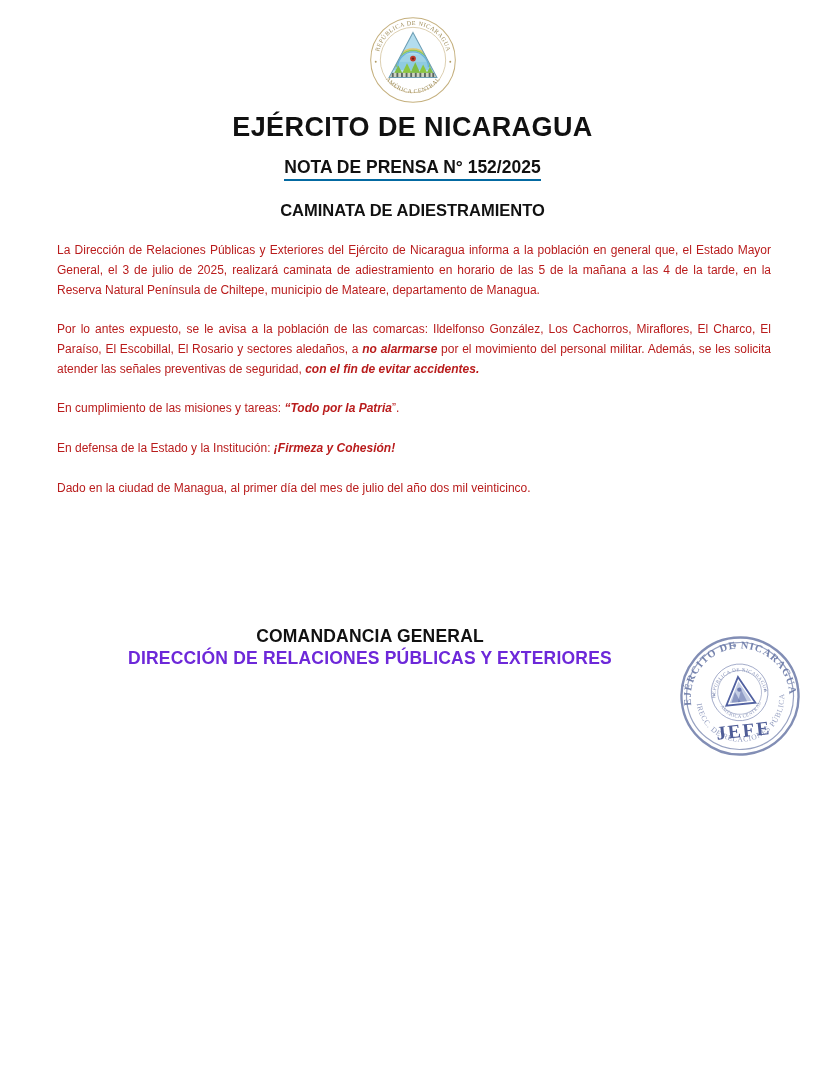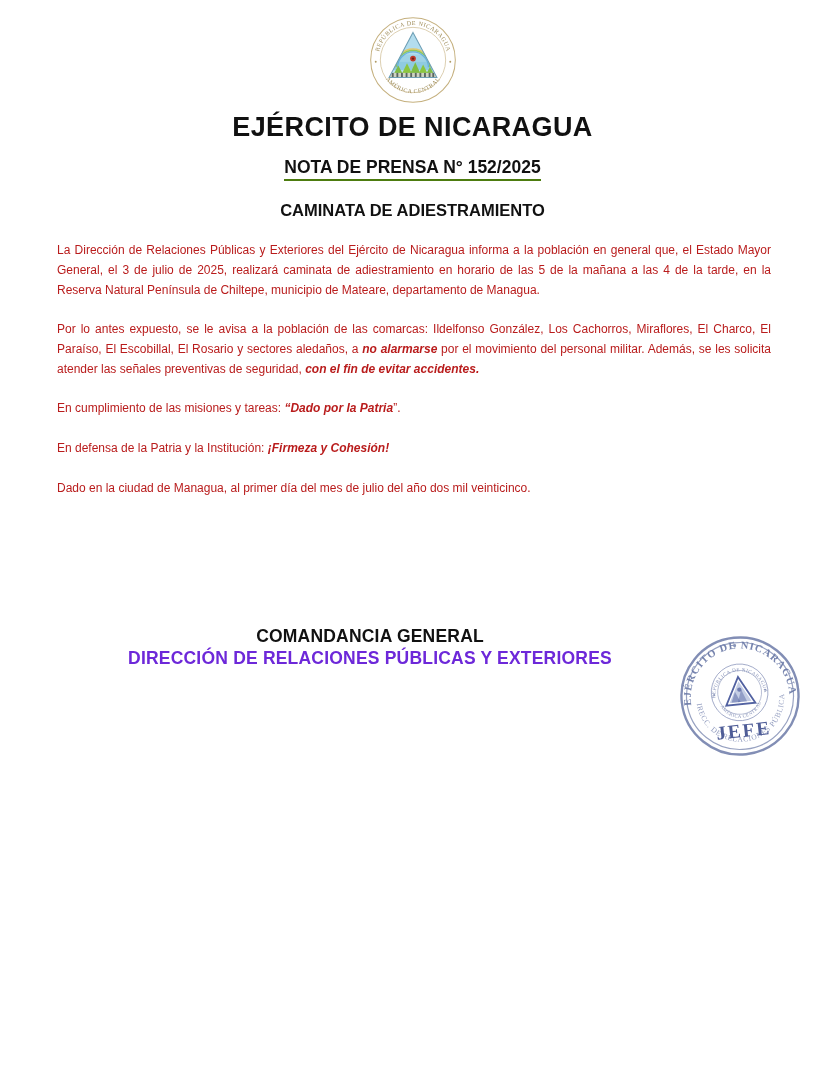--- a/index.html
+++ b/index.html
@@ -53,21 +53,21 @@
     color: #111111;
     margin: 0;
     line-height: 1.15;
   }
   .press-note {
     font-size: 17.5px;
     font-weight: bold;
     color: #111111;
     margin: 14px 0 0 0;
     display: inline-block;
-    border-bottom: 2px solid #4d7c0f;
+    border-bottom: 2px solid #0369a1;
     padding-bottom: 1px;
     line-height: 1.2;
   }
   .subject {
     font-size: 16.5px;
     font-weight: bold;
     color: #111111;
     margin: 20px 0 0 0;
     line-height: 1.2;
     text-align: center;
@@ -206,23 +206,23 @@
     </div>
     <h2 class="subject">CAMINATA DE ADIESTRAMIENTO</h2>
   </div>
 
   <div class="body-copy">
 
     <p class="para">La Dirección de Relaciones Públicas y Exteriores del Ejército de Nicaragua informa a la población en general que, el Estado Mayor General, el 3 de julio de 2025, realizará caminata de adiestramiento en horario de las 5 de la mañana a las 4 de la tarde, en la Reserva Natural Península de Chiltepe, municipio de Mateare, departamento de Managua.</p>
 
     <p class="para"><span>Por lo antes expuesto, se le avisa a la población de las comarcas: Ildelfonso González, Los Cachorros, Miraflores, El Charco, El Paraíso, El Escobillal, El Rosario y sectores aledaños, a </span><span class="bi">no alarmarse</span><span> por el movimiento del personal militar. Además, se les solicita atender las señales preventivas de seguridad, </span><span class="bi">con el fin de evitar accidentes.</span></p>
 
-    <p class="para plain"><span>En cumplimiento de las misiones y tareas: </span><span class="bi">“Dado por la Patria</span><span>”.</span></p>
-
-    <p class="para plain"><span>En defensa de la Patria y la Institución: </span><span class="bi">¡Firmeza y Cohesión!</span></p>
+    <p class="para plain"><span>En cumplimiento de las misiones y tareas: </span><span class="bi">“Todo por la Patria</span><span>”.</span></p>
+
+    <p class="para plain"><span>En defensa de la Estado y la Institución: </span><span class="bi">¡Firmeza y Cohesión!</span></p>
 
     <p class="para plain">Dado en la ciudad de Managua, al primer día del mes de julio del año dos mil veinticinco.</p>
   </div>
 
   <div class="signature">
     <div class="sig-line-1">COMANDANCIA GENERAL</div>
     <div class="sig-line-2">DIRECCIÓN DE RELACIONES PÚBLICAS Y EXTERIORES</div>
   </div>
 
   <svg class="seal" viewBox="0 0 140 140">

